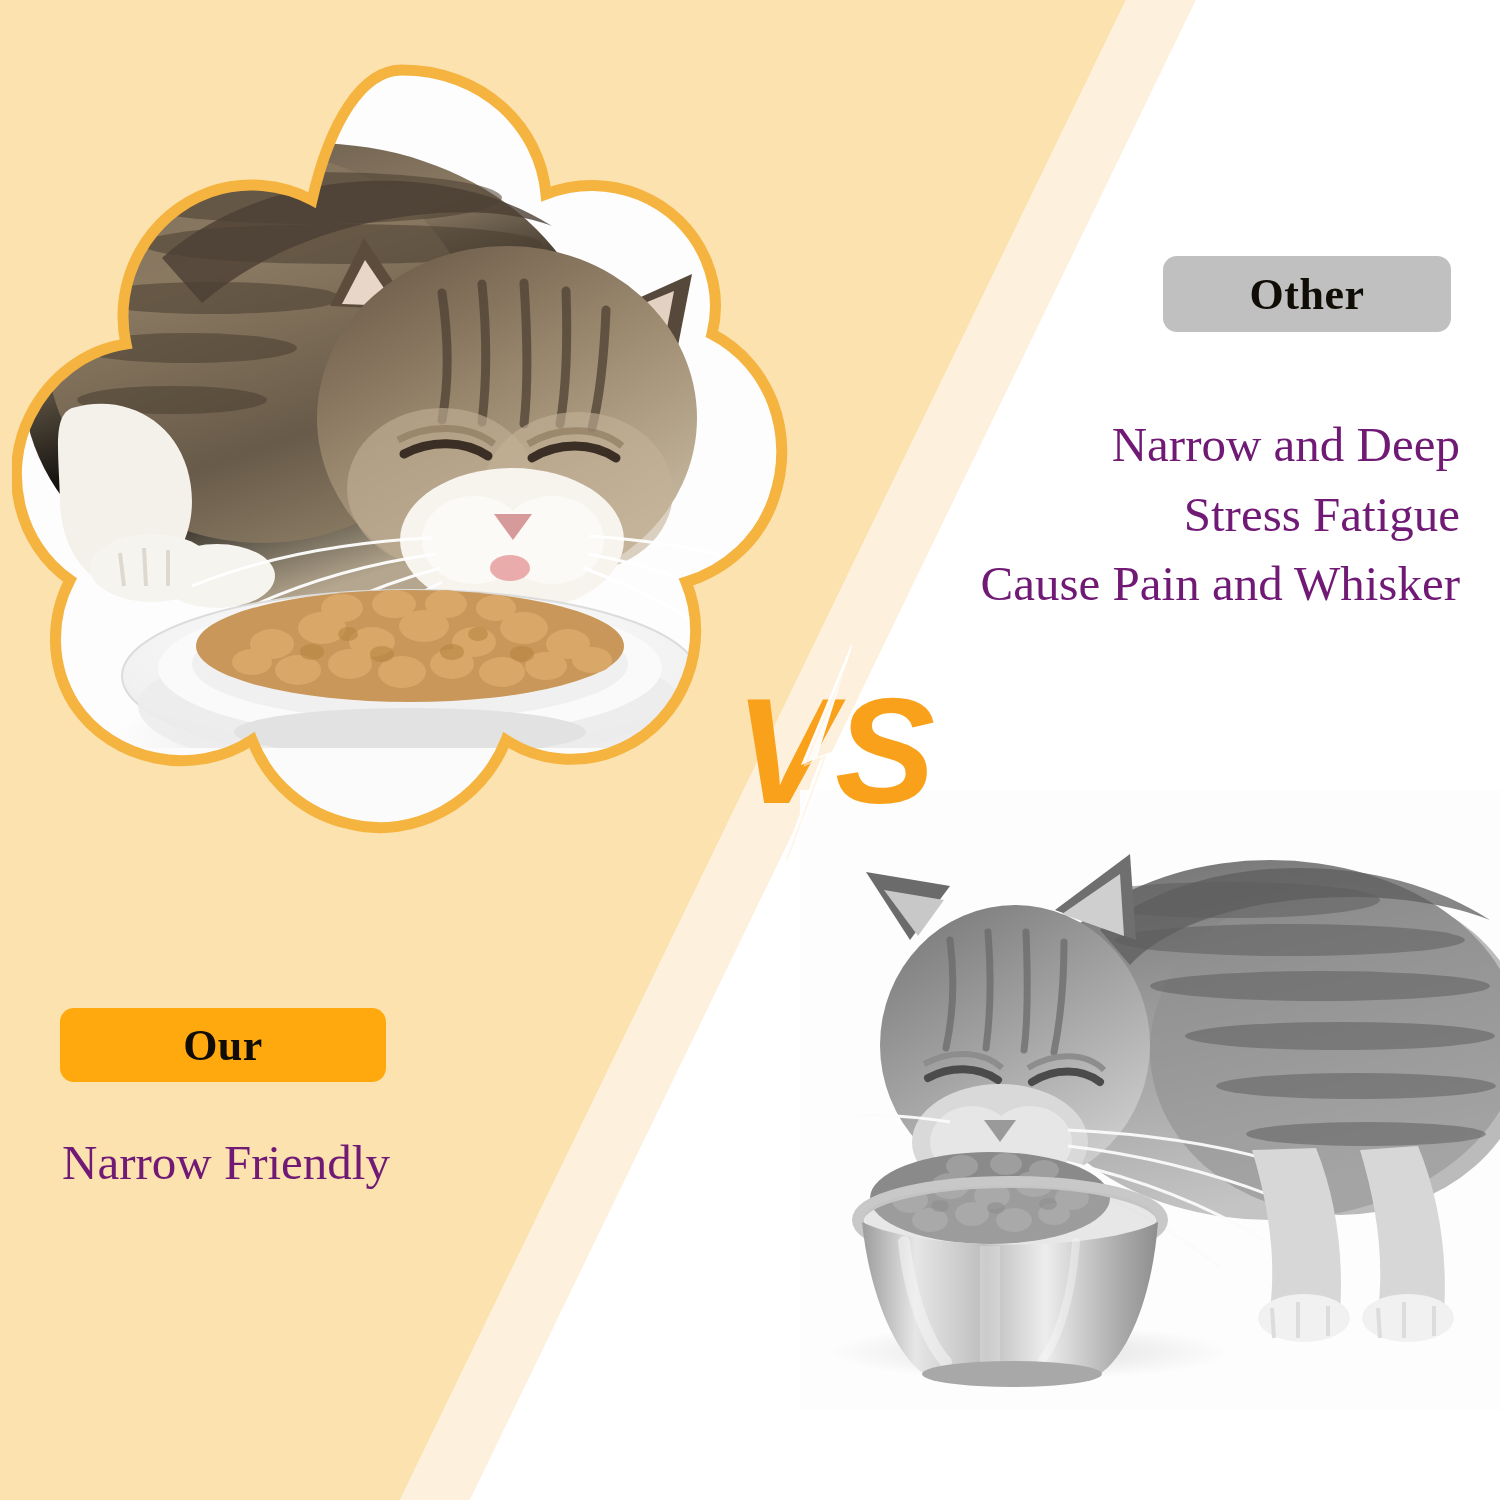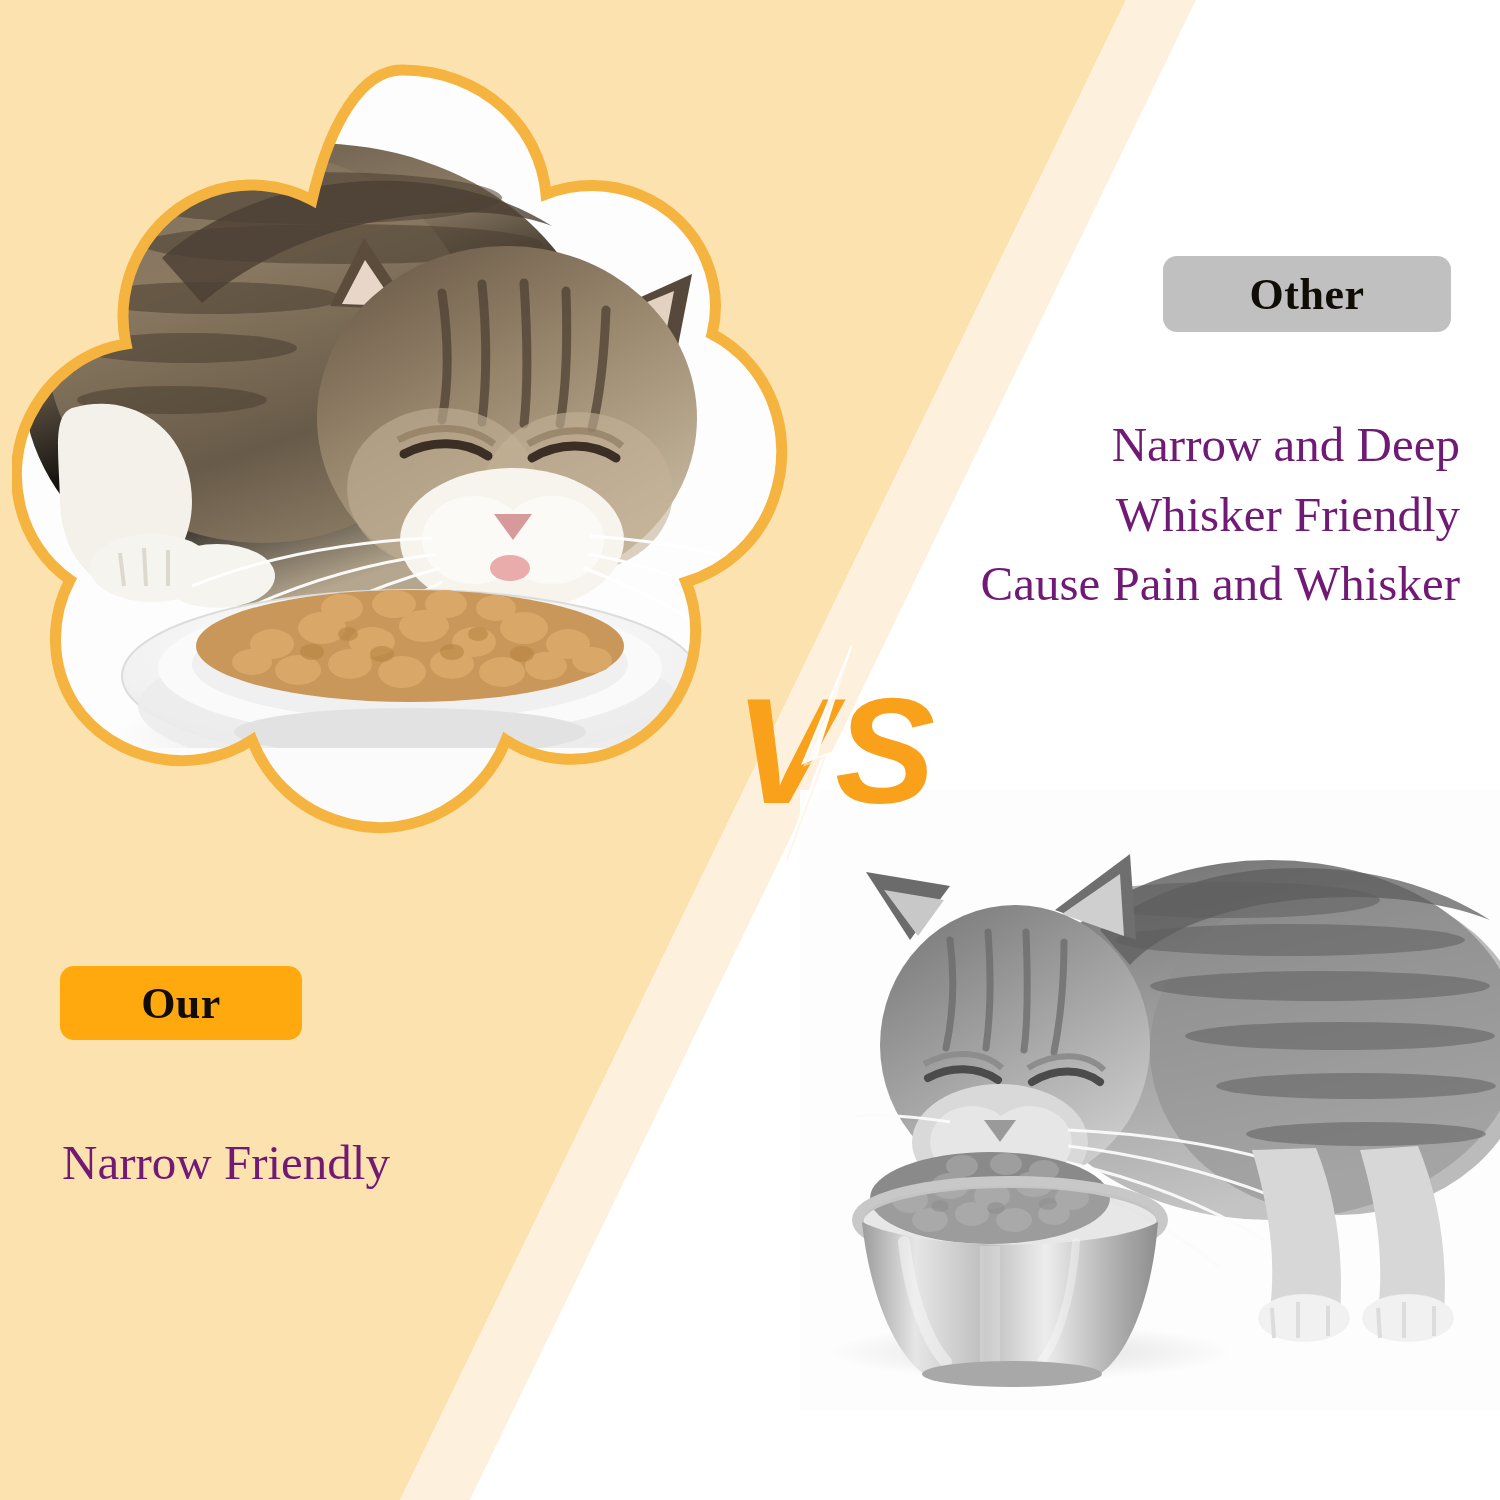--- a/index.html
+++ b/index.html
@@ -65,22 +65,22 @@
     color:#100c06;
     letter-spacing:0.5px;
   }
   .badge-other {
     left:1163px; top:256px;
     width:288px; height:76px;
     background:#c0c0c0;
     font-size:44px;
   }
   .badge-our {
-    left:60px; top:966px;
-    width:242px; height:74px;
+    left:60px; top:1008px;
+    width:326px; height:74px;
     background:#ffa90f;
     font-size:44px;
   }
 
   
   .features {
     position:absolute;
     color:#701a75;
     font-size:49px;
     line-height:1.42;
@@ -413,21 +413,21 @@
   <div class="badge badge-other">
     <span>Other</span>
   </div>
 
   <div class="badge badge-our">
     <span>Our</span>
   </div>
 
   <div class="features features-right">
     <div class="line">Narrow and Deep</div>
-    <div class="line">Whisker Friendly</div>
+    <div class="line">Stress Fatigue</div>
     <div class="line">Cause Pain and Whisker</div>
   </div>
 
   <div class="features features-left">
     <div class="line">Narrow Friendly</div>
   </div>
 
 </div>
 
 </body></html>

